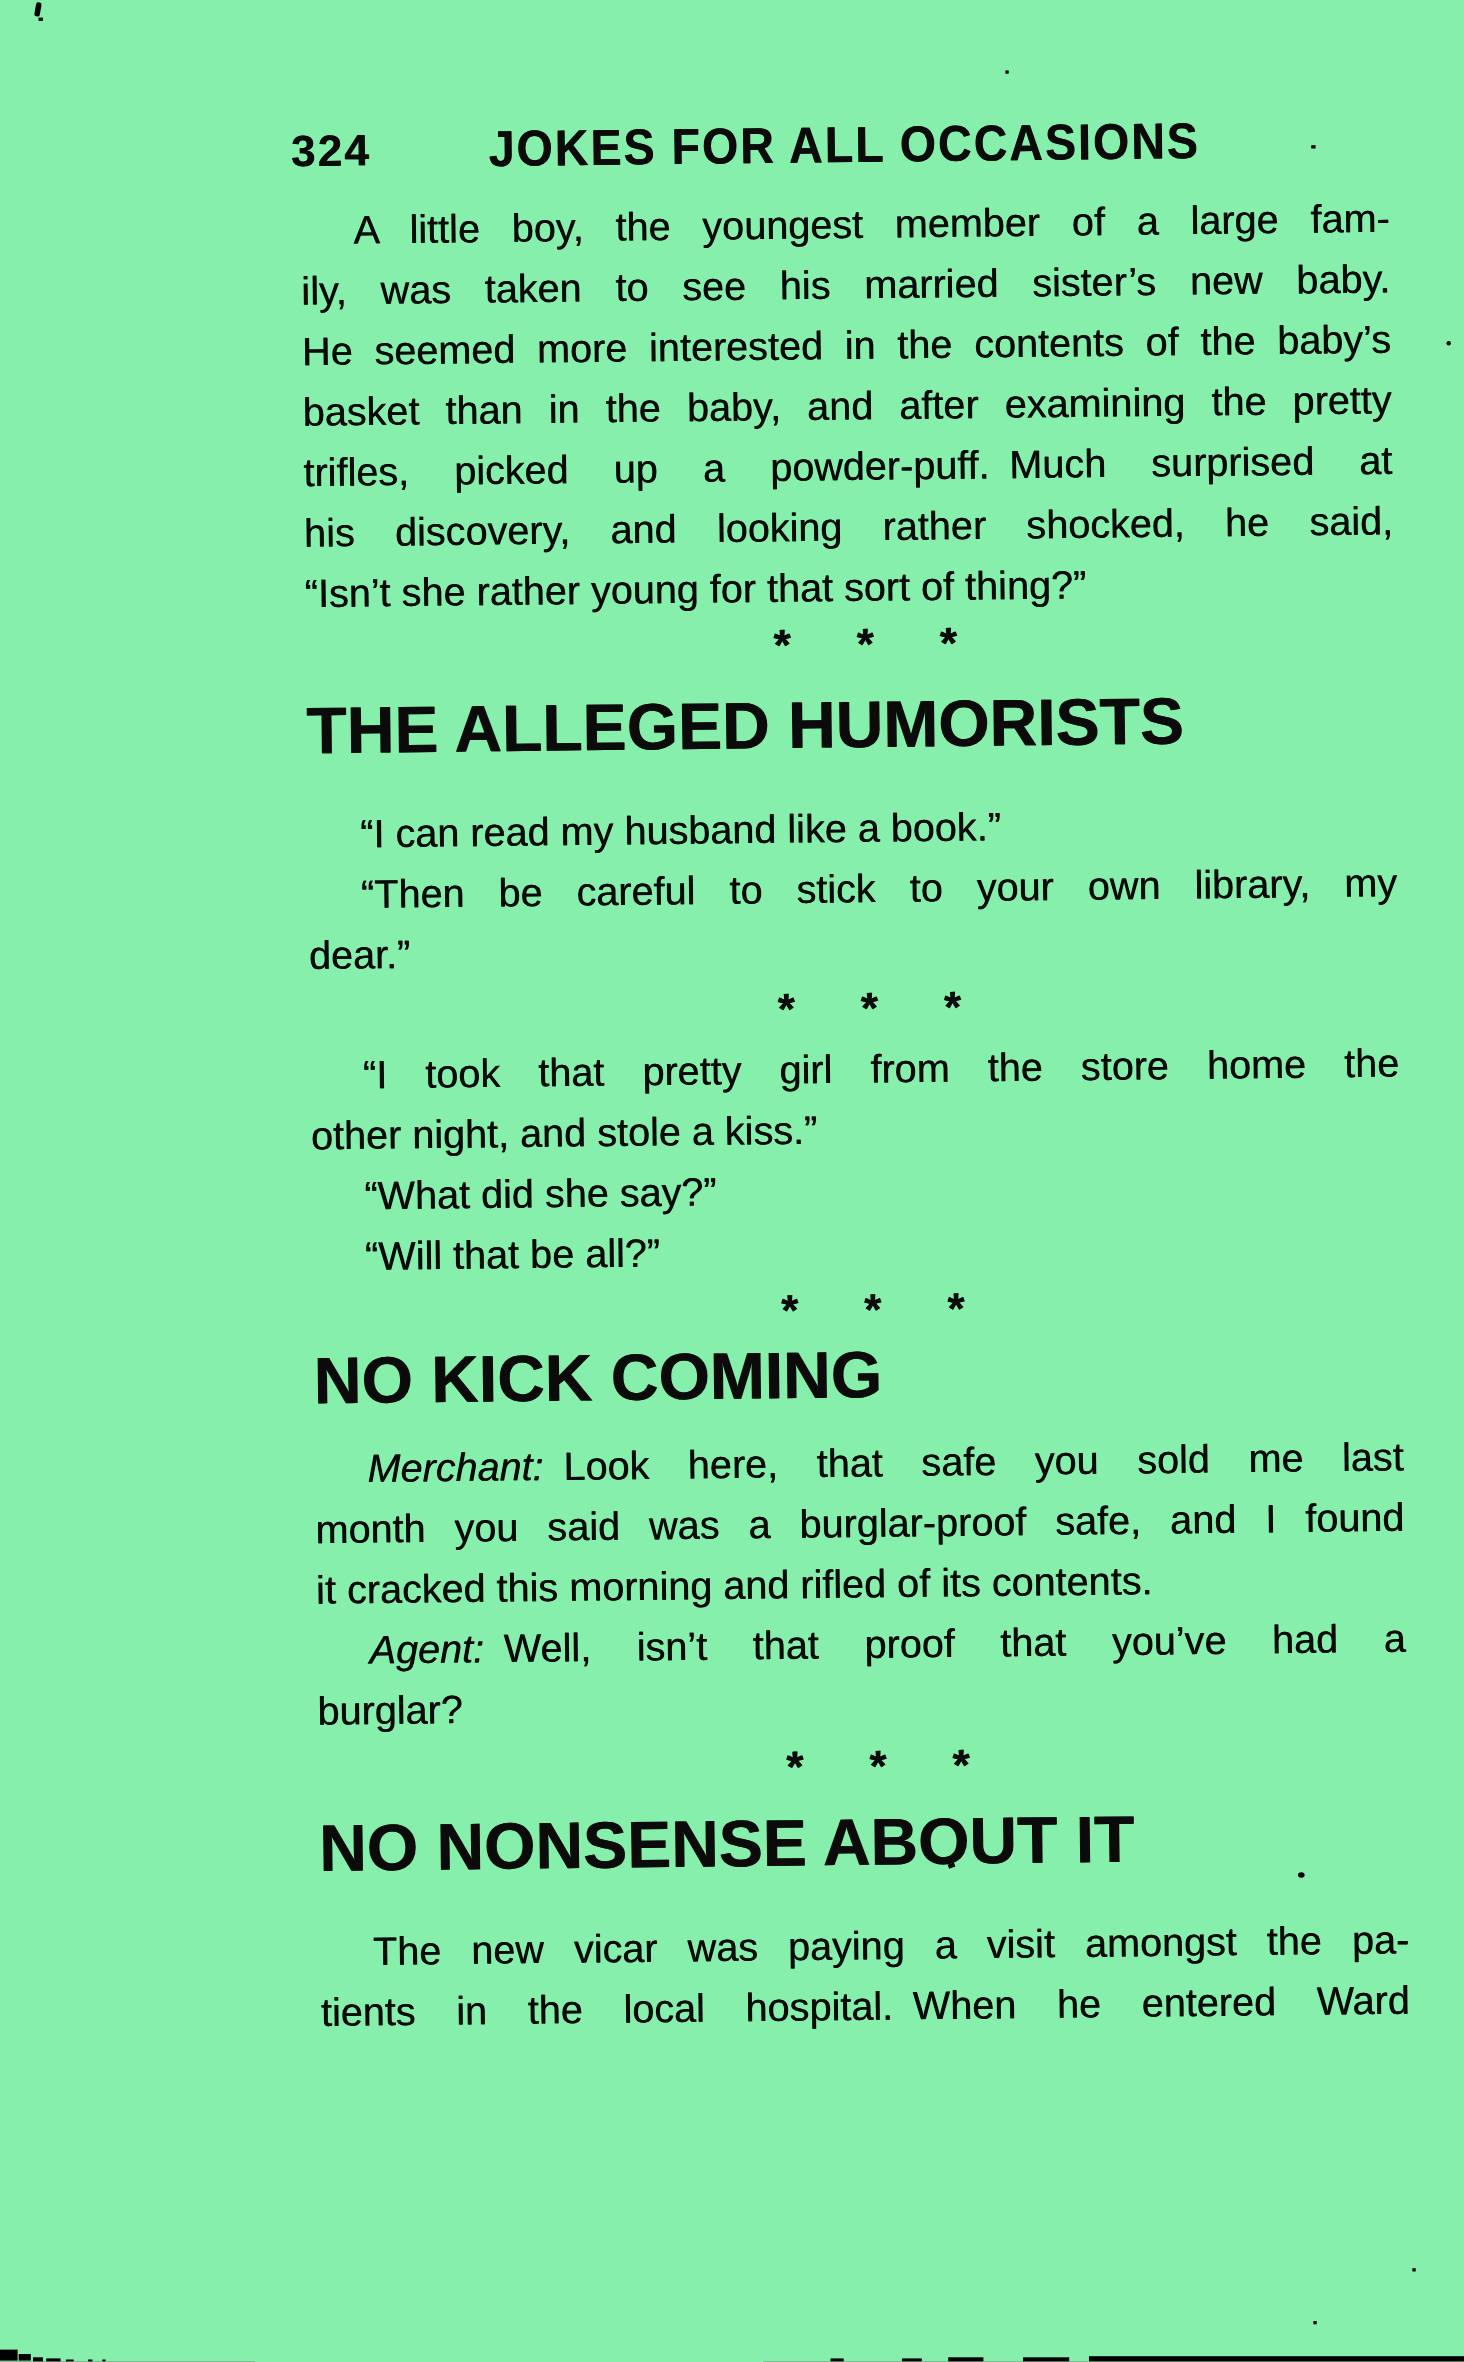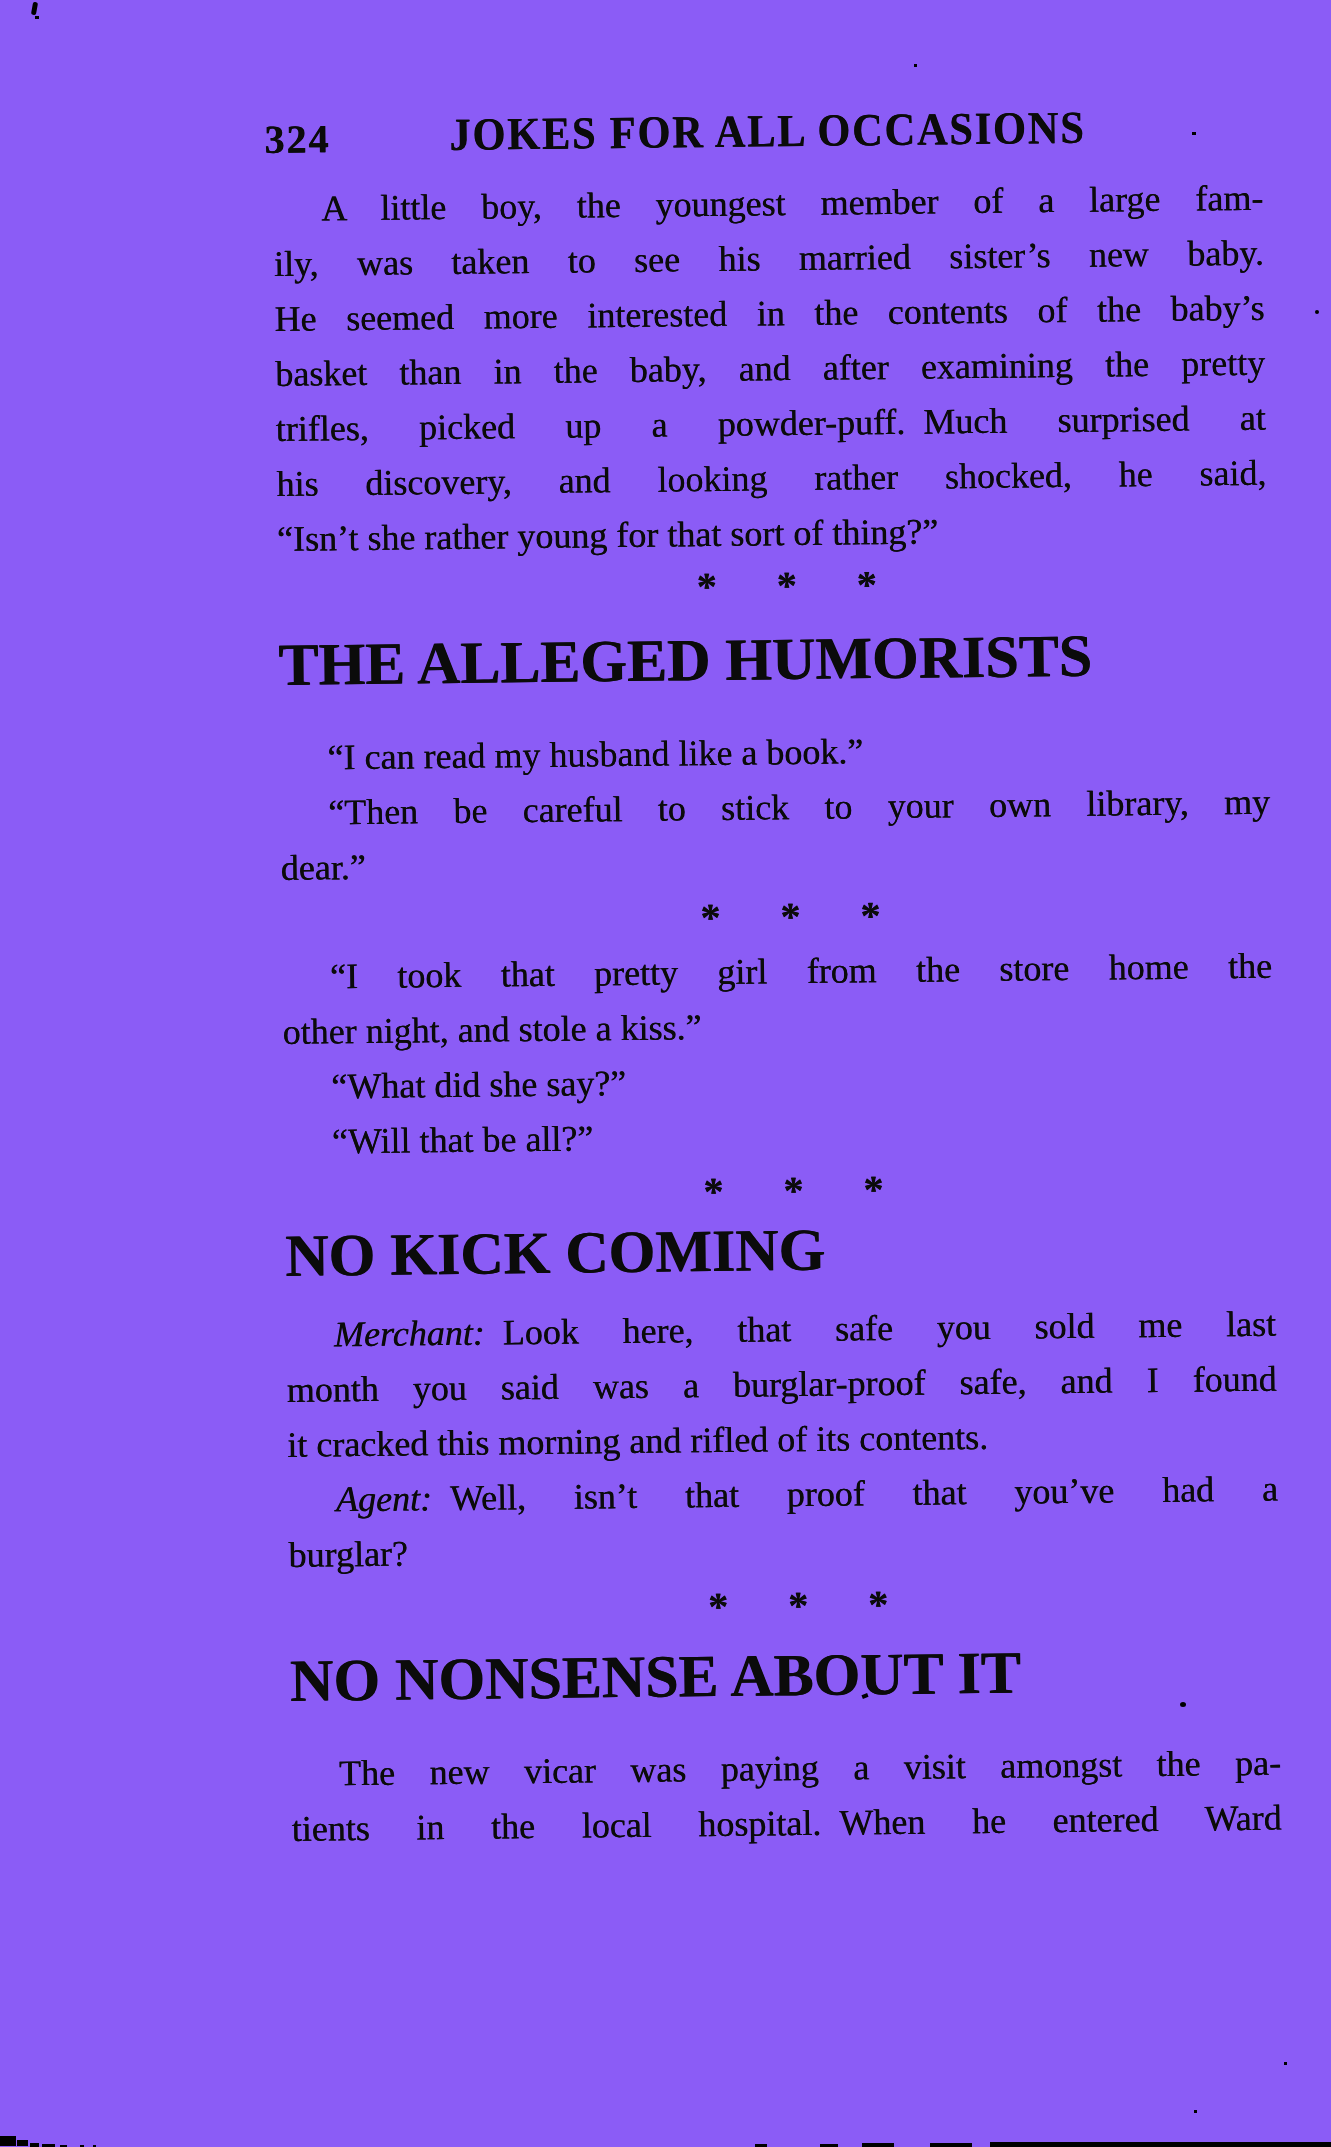--- a/index.html
+++ b/index.html
@@ -1,21 +1,21 @@
 <!DOCTYPE html>
 <html><head>
 <meta charset="utf-8">
 <style>
   html,body{margin:0;padding:0;background:#777;}
   .page{
     position:relative;
     width:1331px;height:2147px;
-    background:#8b5cf6;
+    background:#86efac;
     overflow:hidden;
-    font-family:Liberation Serif, serif;
+    font-family:Liberation Sans, sans-serif;
     color:#0b0b0b;
   }
   .content{
     position:absolute;
     left:272px;top:104px;
     width:990px;
     transform:rotate(-0.65deg);
     transform-origin:0 0;
   }
   

